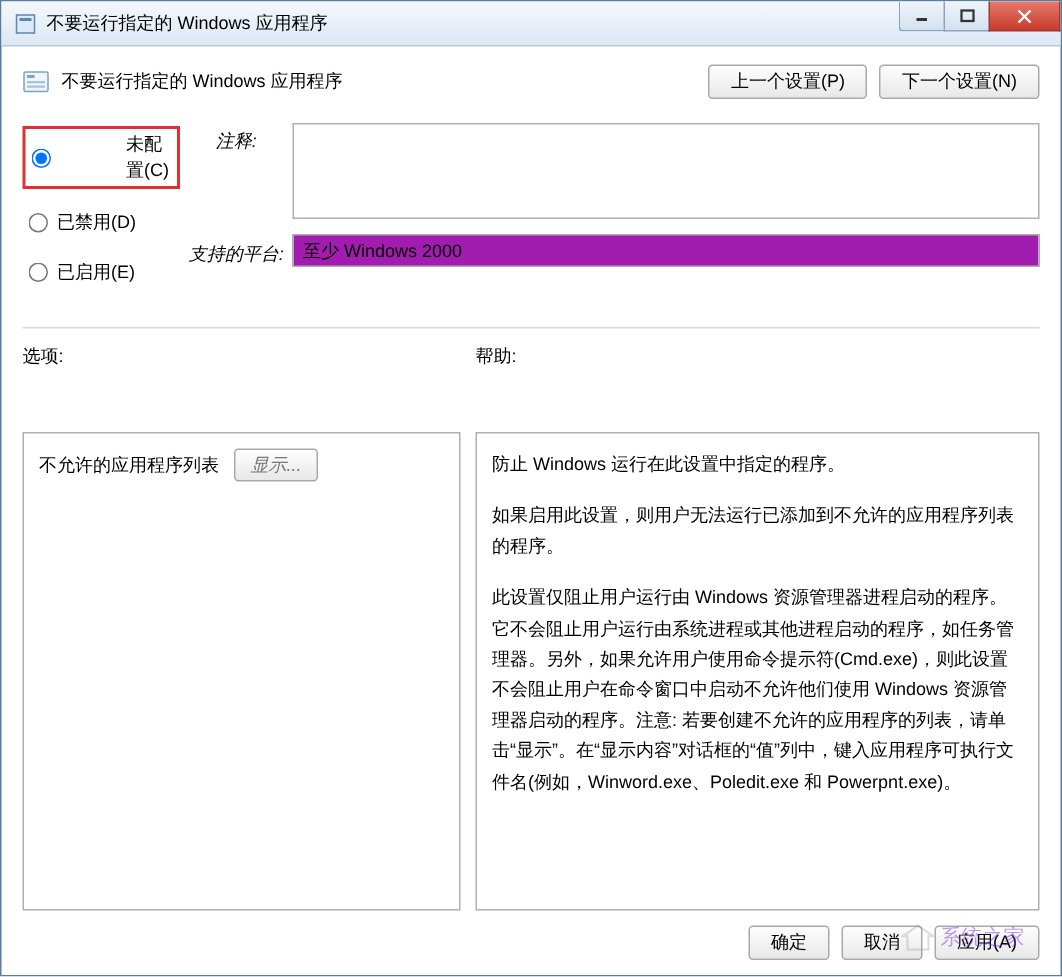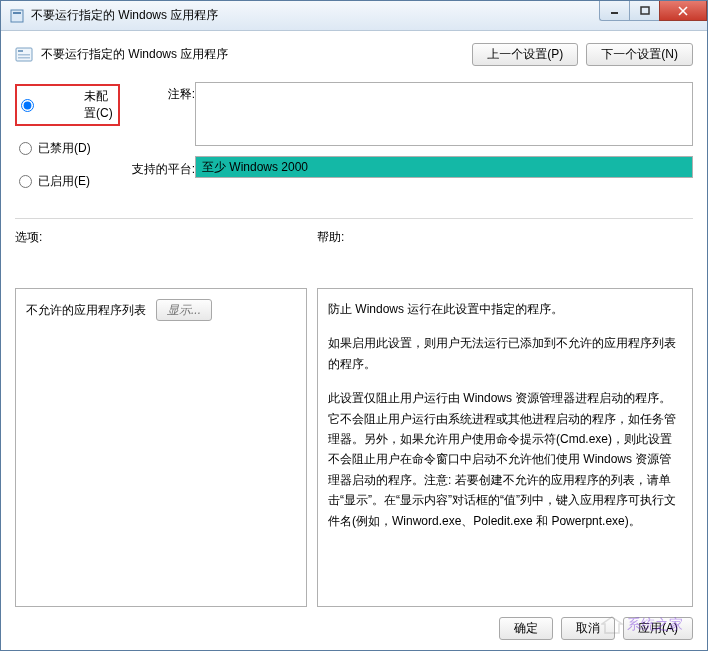--- a/index.html
+++ b/index.html
@@ -19,24 +19,24 @@
   .header-title { flex:1; font-size:12px; }
   .nav-btns { display:flex; gap:8px;padding-left:40px; }
   .btn { height:23px; padding: 0 14px; background: linear-gradient(#fdfdfd,#e8e8e8); border:1px solid #a8a8a8; border-radius:3px; font-size:12px; display:flex; align-items:center; cursor:default; }
   .config-row { display:flex; margin-top:6px; }
   .radio-col { width:105px; padding-top:2px; }
   .radio-item { display:flex; align-items:center; margin-bottom:12px; font-size:12px; padding:2px 4px; }
   .radio-item input { margin-right:6px; }
   .highlight { border:2px solid #e03030;gap:44px; }
   .fields-col { flex:1; }
   .field-row { display:flex; margin-bottom:10px; }
-  .field-label { width:75px; text-align:right; padding-top:4px; }
+  .field-label { width:75px; text-align:center; padding-top:4px;font-style:italic; }
   .comment-box { flex:1; height:64px; border:1px solid #b0b0b0; background:#fff; padding:3px; resize:none; font-family:inherit; }
   .platform-row { display:flex; align-items:center; }
-  .platform-box { flex:1; height:22px; border:1px solid #b0b0b0; background:#14b8a6; padding:3px 6px; display:flex; align-items:center; }
+  .platform-box { flex:1; height:22px; border:1px solid #b0b0b0; background:#a21caf; padding:3px 6px; display:flex; align-items:center; }
   .divider { border:none; border-top:1px solid #d8d8d8; margin:14px 0 10px 0; }
   .labels-row { display:flex; margin-bottom:6px; }
   .labels-row .left-lbl { width:302px; }
   .panes { flex:1; display:flex; gap:10px; min-height:0; }
   .pane { border:1px solid #b0b0b0; background:#fff; padding:10px; overflow:auto;margin-top:36px; }
   .pane.left { width:292px; }
   .pane.right { flex:1; line-height:1.7; }
   .option-row { display:flex; align-items:center; gap:10px; }
   .small-btn { height:22px; padding:0 10px; background: linear-gradient(#fdfdfd,#e8e8e8); border:1px solid #a8a8a8; border-radius:3px; font-size:12px; color:#777; display:flex; align-items:center;font-style:italic; }
   .help-p { margin-bottom:14px; }

